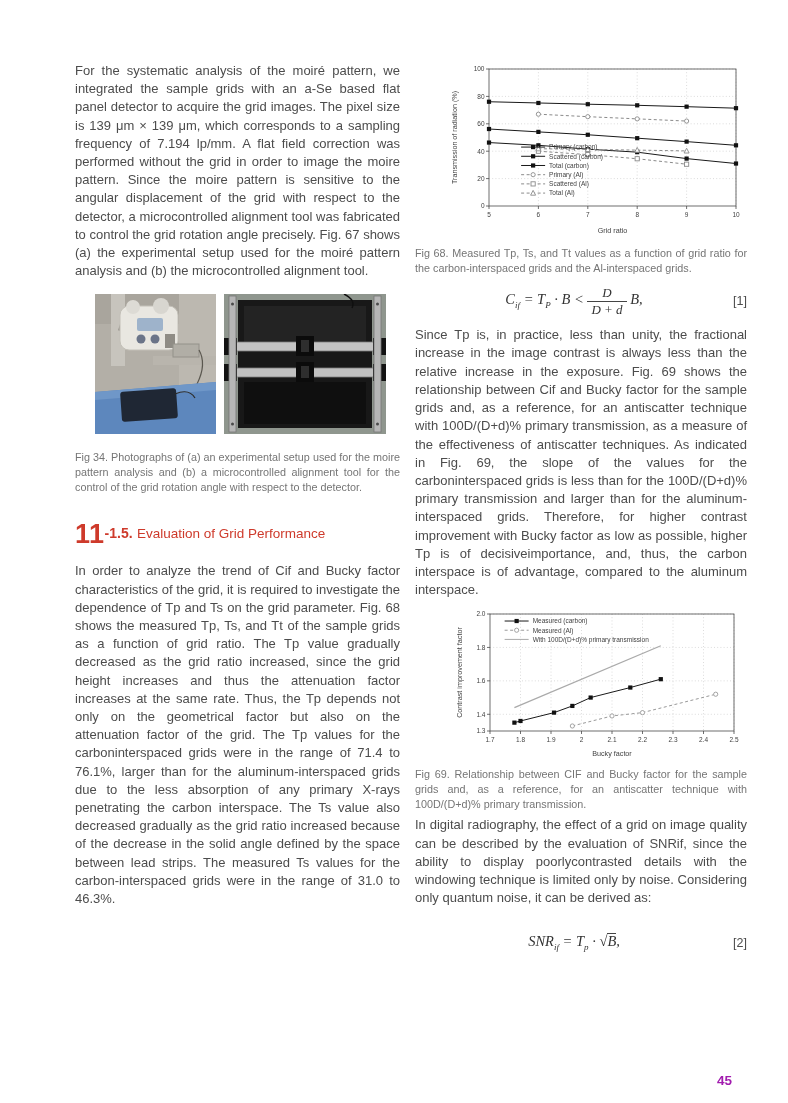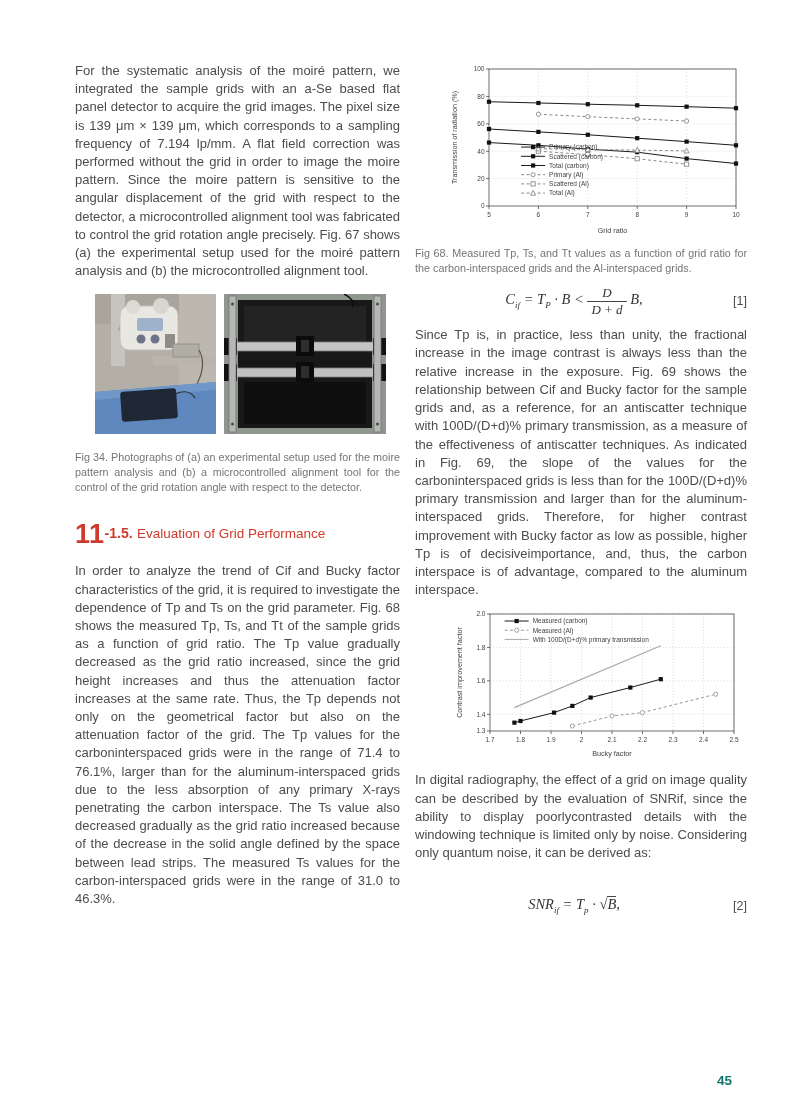--- a/index.html
+++ b/index.html
@@ -39,21 +39,21 @@
   .frac .den{display:block;padding:1px 4px 0;}
   .ovl{display:inline-block;border-top:1px solid #444;line-height:1.1;}
   .eq-label{font-style:normal;font-family:"Liberation Sans",sans-serif;color:#4c4c4c;font-size:12.5px;}
 
   .para-cif{margin-top:10px;}
   .para-since{margin-top:2px;}
   .para-digital{margin-top:4px;}
   .fig68-caption{margin-top:4px;}
   .fig69-caption{margin-top:2px;}
 
-  .page-num{position:absolute;right:56px;bottom:15px;color:#0f766e;
+  .page-num{position:absolute;right:56px;bottom:15px;color:#a21caf;
             font-weight:bold;font-size:13.5px;}
 </style>
 </head>
 <body>
 
 <div class="page">
 
   <div class="col-left">
     <p class="body-text" style="margin:0">For the systematic analysis of the moiré pattern, we integrated the sample grids with an a-Se based flat panel detector to acquire the grid images. The pixel size is 139 μm × 139 μm, which corresponds to a sampling frequency of 7.194 lp/mm. A flat field correction was performed without the grid in order to image the moire pattern. Since the moire pattern is sensitive to the angular displacement of the grid with respect to the detector, a microcontrolled alignment tool was fabricated to control the grid rotation angle precisely. Fig. 67 shows (a) the experimental setup used for the moiré pattern analysis and (b) the microcontrolled alignment tool.</p>
 
@@ -295,22 +295,23 @@
           <line x1="50.64" y1="14.02" x2="74.64" y2="14.02" stroke="#1a1a1a" stroke-width="1"></line>
           <rect x="60.54" y="11.92" width="4.2" height="4.2" fill="#111"></rect>
           <text x="78.64" y="16.32" class="tick">Measured (carbon)</text>
           <line x1="50.64" y1="23.22" x2="74.64" y2="23.22" stroke="#999999" stroke-width="1" stroke-dasharray="3,2.5"></line>
           <circle cx="62.64" cy="23.22" r="2.1" fill="#fff" stroke="#999999" stroke-width="0.9"></circle>
           <text x="78.64" y="25.52" class="tick">Measured (Al)</text>
           <line x1="50.64" y1="32.42" x2="74.64" y2="32.42" stroke="#aaaaaa" stroke-width="1"></line>
           <text x="78.64" y="34.72" class="tick">With 100D/(D+d)% primary transmission</text>
         </svg>
     </div>
-
-    <p class="body-text para-digital" style="margin-bottom:16px">In digital radiography, the effect of a grid on image quality can be described by the evaluation of SNRif, since the ability to display poorlycontrasted details with the windowing technique is limited only by noise. Considering only quantum noise, it can be derived as:</p>
+    <p class="caption fig69-caption" style="margin:0">Fig 69. Relationship between CIF and Bucky factor for the sample grids and, as a reference, for an antiscatter technique with 100D/(D+d)% primary transmission.</p>
+
+    <p class="body-text para-digital" style="margin-bottom:8px">In digital radiography, the effect of a grid on image quality can be described by the evaluation of SNRif, since the ability to display poorlycontrasted details with the windowing technique is limited only by noise. Considering only quantum noise, it can be derived as:</p>
 
     <div class="eq-row" style="margin-top:18px">
       <div class="eq-center">
         <span>SNR</span><sub>if</sub>
         <span>=</span>
         <span>T</span><sub>p</sub>
         <span>·</span>
         <span>√</span><span class="ovl">B</span><span>,</span>
       </div>
       <span class="eq-label">[2]</span>

